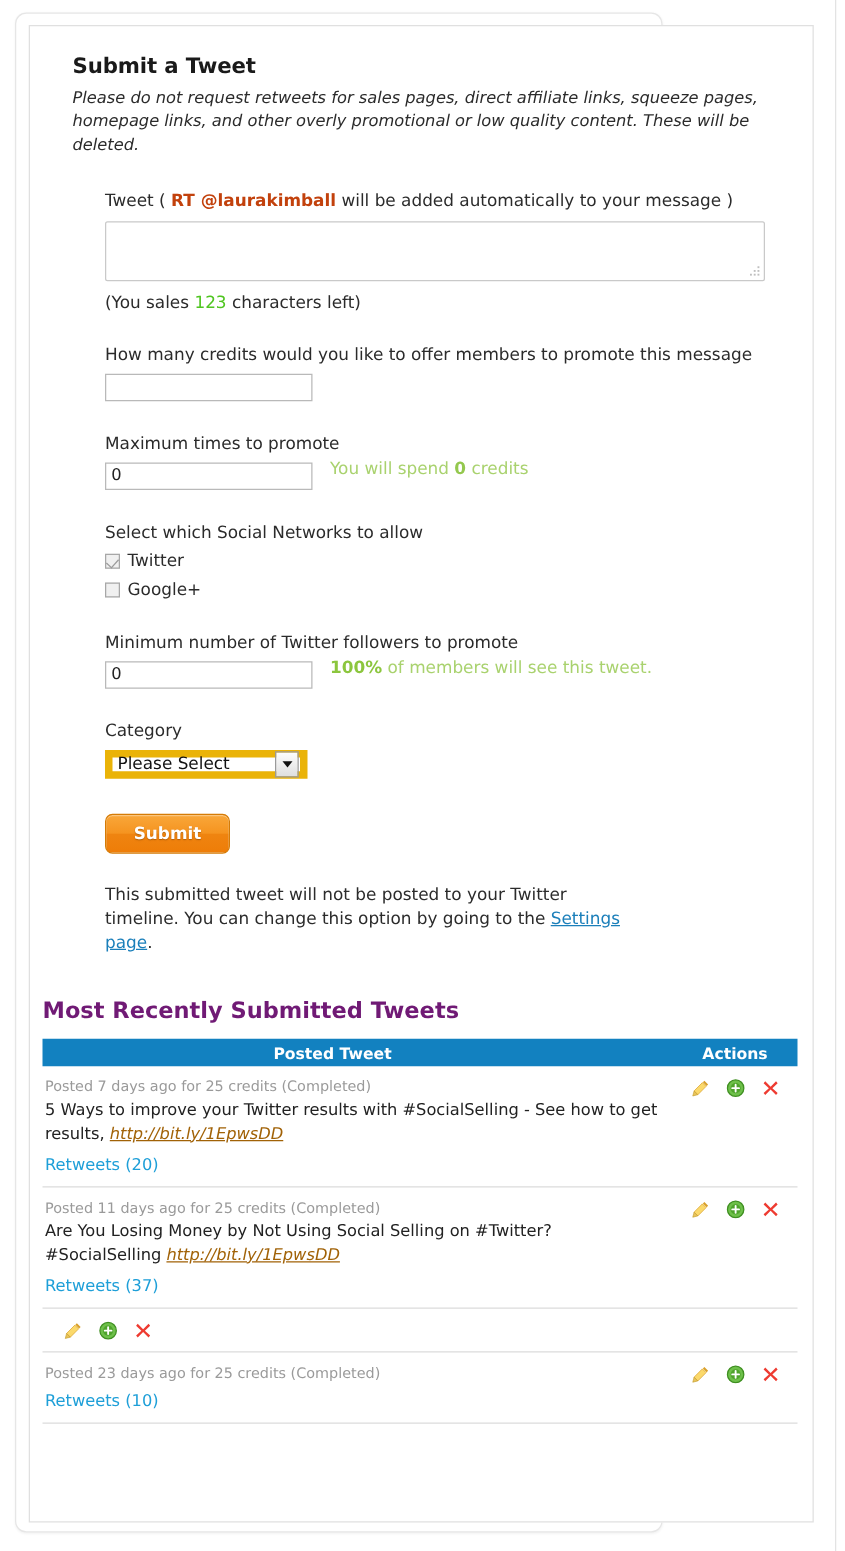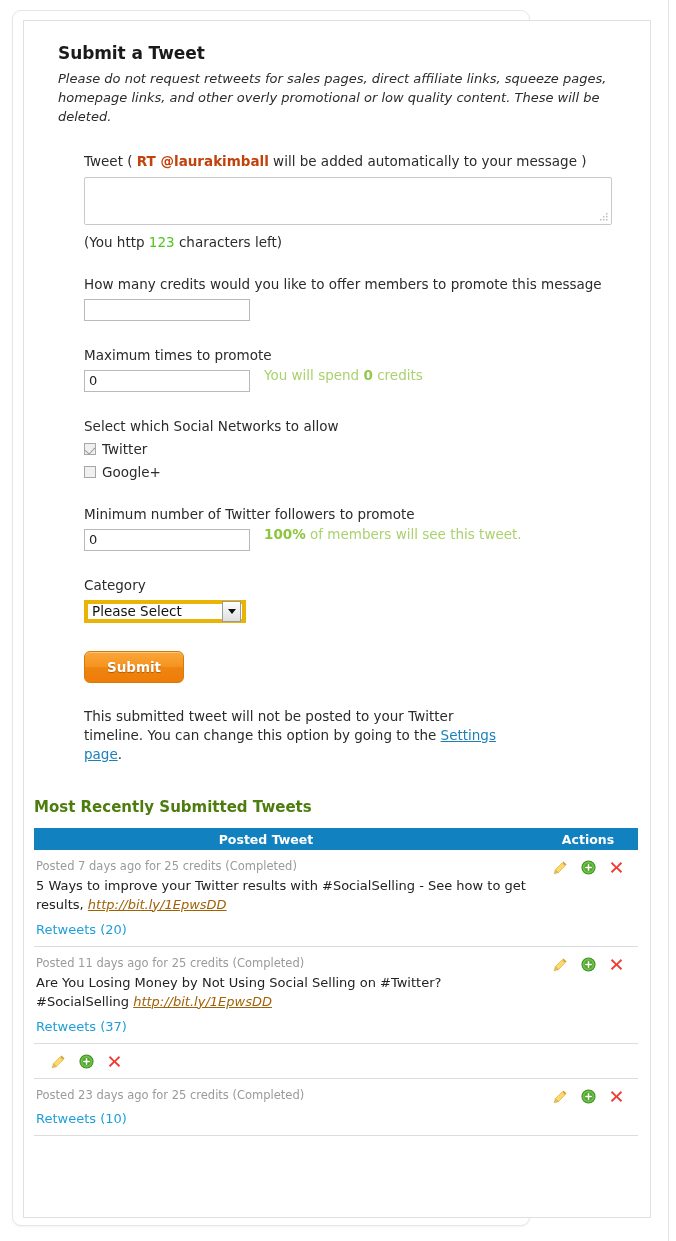--- a/index.html
+++ b/index.html
@@ -100,21 +100,21 @@
   .cbox.checked::after {
     content:""; position:absolute; left:2px; top:1px;
     width:5px; height:8px; border:solid #9a9a9a;
     border-width:0 1.6px 1.6px 0; transform:rotate(42deg);
   }
   .cb-label { font-size:13.5px; color:#2b2b2b; }
 
   
   .select-box {
     margin-top:7px; width:162px; height:23px;
-    border:4px solid #eab308; background:#fff;
+    border:6px solid #eab308; background:#fff;
     display:flex; align-items:center; justify-content:space-between;
     font-size:13.5px; color:#111; padding-left:4px;
   }
   .select-arrow {
     width:19px; height:21px; margin:0 1px 0 0;
     background:linear-gradient(#fdfdfd,#dfdfdf);
     border:1px solid #9a9a9a;
     display:flex; align-items:center; justify-content:center;
   }
   .select-arrow::after {
@@ -132,21 +132,21 @@
     text-shadow:0 1px 1px rgba(120,60,0,.55);
     cursor:pointer; box-shadow:inset 0 1px 0 rgba(255,255,255,.35);
     font-family:"DejaVu Sans","Liberation Sans",sans-serif;
   }
   .note { margin-top:24px; font-size:13.5px; line-height:1.42; color:#2b2b2b; width:420px; }
   .note a { color:#1b7fba; text-decoration:underline; }
 
   
   h2.sub {
     margin:0; padding:34px 0 0 10px;
-    font-size:15px; font-weight:bold; color:#4d7c0f;
+    font-size:18px; font-weight:bold; color:#701a75;
   }
   .table { margin:12px 0 0 10px; width:604px; }
   .thead {
     display:flex; background:#1281c0; color:#ffffff;
     height:22px; align-items:center;
     font-size:12.5px; font-weight:bold;
   }
   .th-tweet { flex:1; text-align:center; padding-right:40px; }
   .th-actions { width:100px; text-align:center; }
 
@@ -178,21 +178,21 @@
         
         <div class="row-gap-lg field-label">
           <span>Tweet ( </span><b>RT @laurakimball</b><span> will be added automatically to your message )</span>
         </div>
         <textarea class="tweet-box" style=""></textarea>
         <div class="grip">
             <i></i>
           </div>
 
         <div class="chars">
-          <span>(You http </span><span class="num">123</span><span> characters left)</span>
+          <span>(You sales </span><span class="num">123</span><span> characters left)</span>
         </div>
 
         
         <div class="row-gap-lg field-label">How many credits would you like to offer members to promote this message</div>
         <input class="txt w-credits" type="text" value="" style="">
 
         
         <div class="row-gap-lg field-label">Maximum times to promote</div>
         <div class="inline-row">
           <input class="txt w-small" type="text" value="0" style="">

